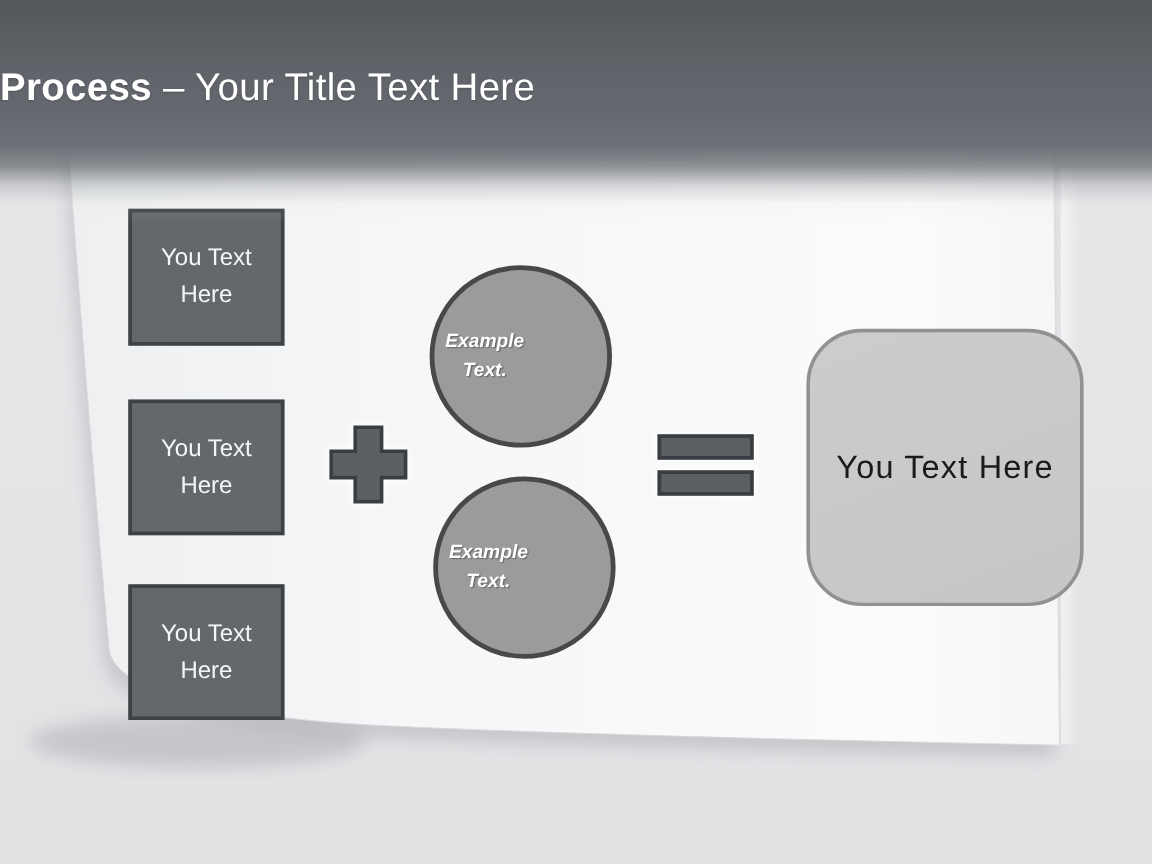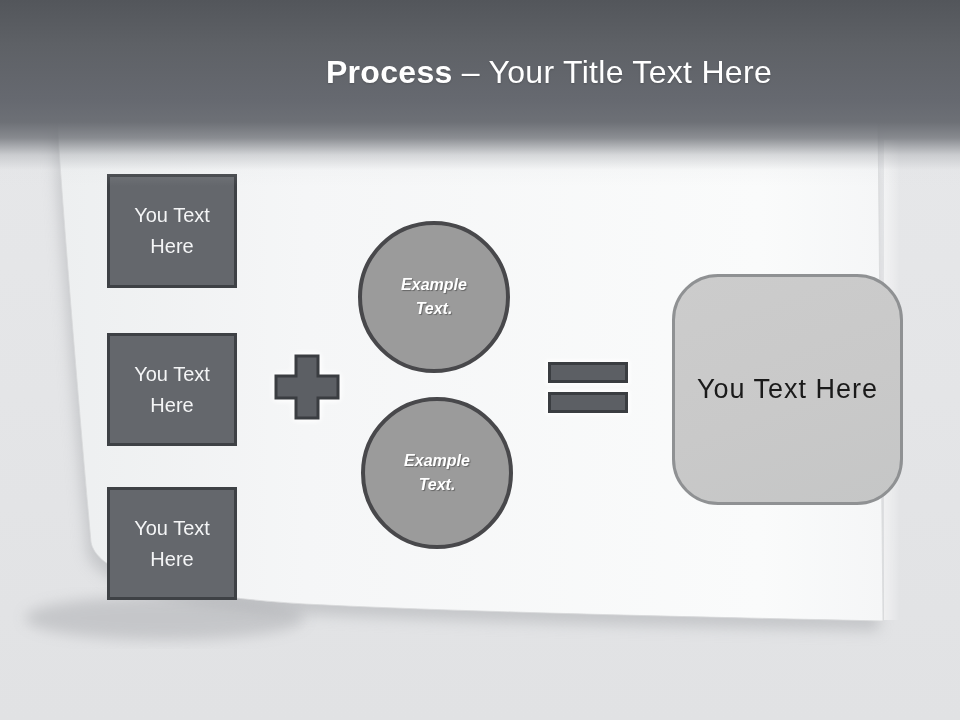--- a/index.html
+++ b/index.html
@@ -18,39 +18,39 @@
       #5e6166 45px,
       #666970 100px,
       #6d7076 122px,
       rgba(109,112,118,0.78) 138px,
       rgba(158,161,166,0.38) 155px,
       rgba(222,224,226,0.12) 170px,
       rgba(238,239,241,0) 186px);
   }
   .slide-title{
     position:absolute;left:0;top:54px;width:772px;z-index:50;
-    text-align:right;color:#ffffff;font-size:32px;letter-spacing:0.3px;
+    text-align:left;color:#ffffff;font-size:32px;letter-spacing:0.3px;
     text-shadow:0 1px 2px rgba(0,0,0,0.18);
   }
   .slide-title .t-bold{font-weight:bold;}
   
   .input-box{
     position:absolute;left:107px;width:130px;height:114px;box-sizing:border-box;
     background:#64676c;border:3px solid #3e4145;
     display:flex;align-items:center;justify-content:center;text-align:center;
     color:#f4f5f6;font-size:20px;line-height:31px;padding:0 10px;z-index:10;
   }
   .input-box.b1{top:174px;}
   .input-box.b2{top:333px;height:113px;}
   .input-box.b3{top:487px;height:113px;}
   
   .circle{
     position:absolute;width:152px;height:152px;box-sizing:border-box;border-radius:50%;
     background:#9b9b9b;border:4px solid #48484b;z-index:10;
-    display:flex;align-items:center;justify-content:center;text-align:center;
+    display:flex;align-items:center;justify-content:flex-start;text-align:center;
   }
   .circle.c1{left:358px;top:221px;}
   .circle.c2{left:361px;top:397px;}
   .circle .circle-label{
     width:84px;color:#ffffff;font-size:16px;font-weight:bold;font-style:italic;
     line-height:24px;text-shadow:1px 1px 1px rgba(0,0,0,0.35);
   }
   
   .plus-wrap{
     position:absolute;left:272px;top:352px;width:70px;height:70px;z-index:10;

